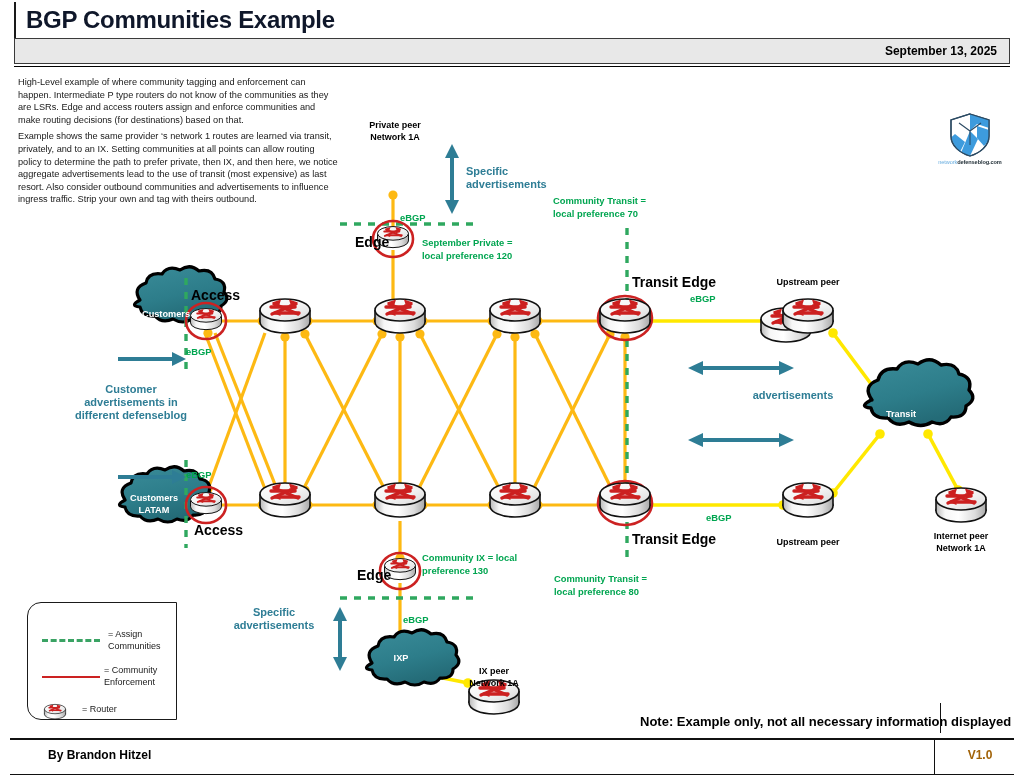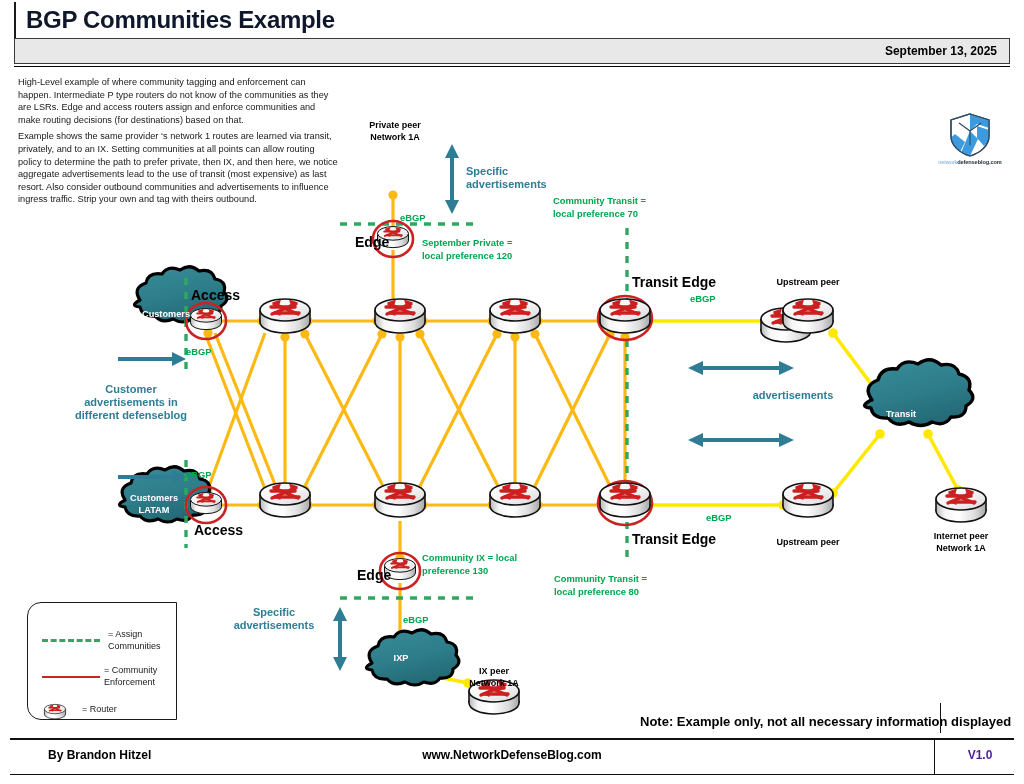--- a/index.html
+++ b/index.html
@@ -80,21 +80,21 @@
   
   #footer-note {
     position: absolute; left: 640px; top: 714px;
     font-size: 13px; font-weight: bold; color: #000000;
   }
   #footer-divider-v { position: absolute; left: 940px; top: 703px; width: 0; height: 30px; border-left: 1.4px solid #111; }
   #footer-rule-top { position: absolute; left: 10px; top: 738px; width: 1004px; border-top: 2px solid #111; }
   #footer-rule-bottom { position: absolute; left: 10px; top: 774px; width: 1004px; border-top: 1.2px solid #111; }
   #footer-author { position: absolute; left: 48px; top: 748px; font-size: 12px; font-weight: bold; color: #000; }
   #footer-site { position: absolute; left: 0; top: 748px; width: 1024px; text-align: center; font-size: 12px; font-weight: bold; color: #000; }
-  #footer-version { position: absolute; left: 940px; top: 748px; width: 80px; text-align: center; font-size: 12px; font-weight: bold; color: #4c1d95; }
+  #footer-version { position: absolute; left: 940px; top: 748px; width: 80px; text-align: center; font-size: 12px; font-weight: bold; color: #a16207; }
   #footer-divider-v2 { position: absolute; left: 934px; top: 738px; width: 0; height: 36px; border-left: 1.4px solid #111; }
 </style>
 </head>
 <body>
 
 <div id="page">
 
   <div id="header-title-row">
     <div id="page-title">BGP Communities Example</div>
   </div>
@@ -502,17 +502,16 @@
       </svg>
       <span class="legend-text" style="margin-left:14px;">= Router</span>
     </div>
   </div>
 
   <div id="footer-note">Note: Example only, not all necessary information displayed</div>
   <div id="footer-divider-v"></div>
   <div id="footer-rule-top"></div>
   <div id="footer-divider-v2"></div>
   <div id="footer-author">By Brandon Hitzel</div>
-  <div id="footer-site">www.NetworkDefenseBlog.com</div>
   <div id="footer-version">V1.0</div>
   <div id="footer-rule-bottom"></div>
 
 </div>
 
 </body></html>

